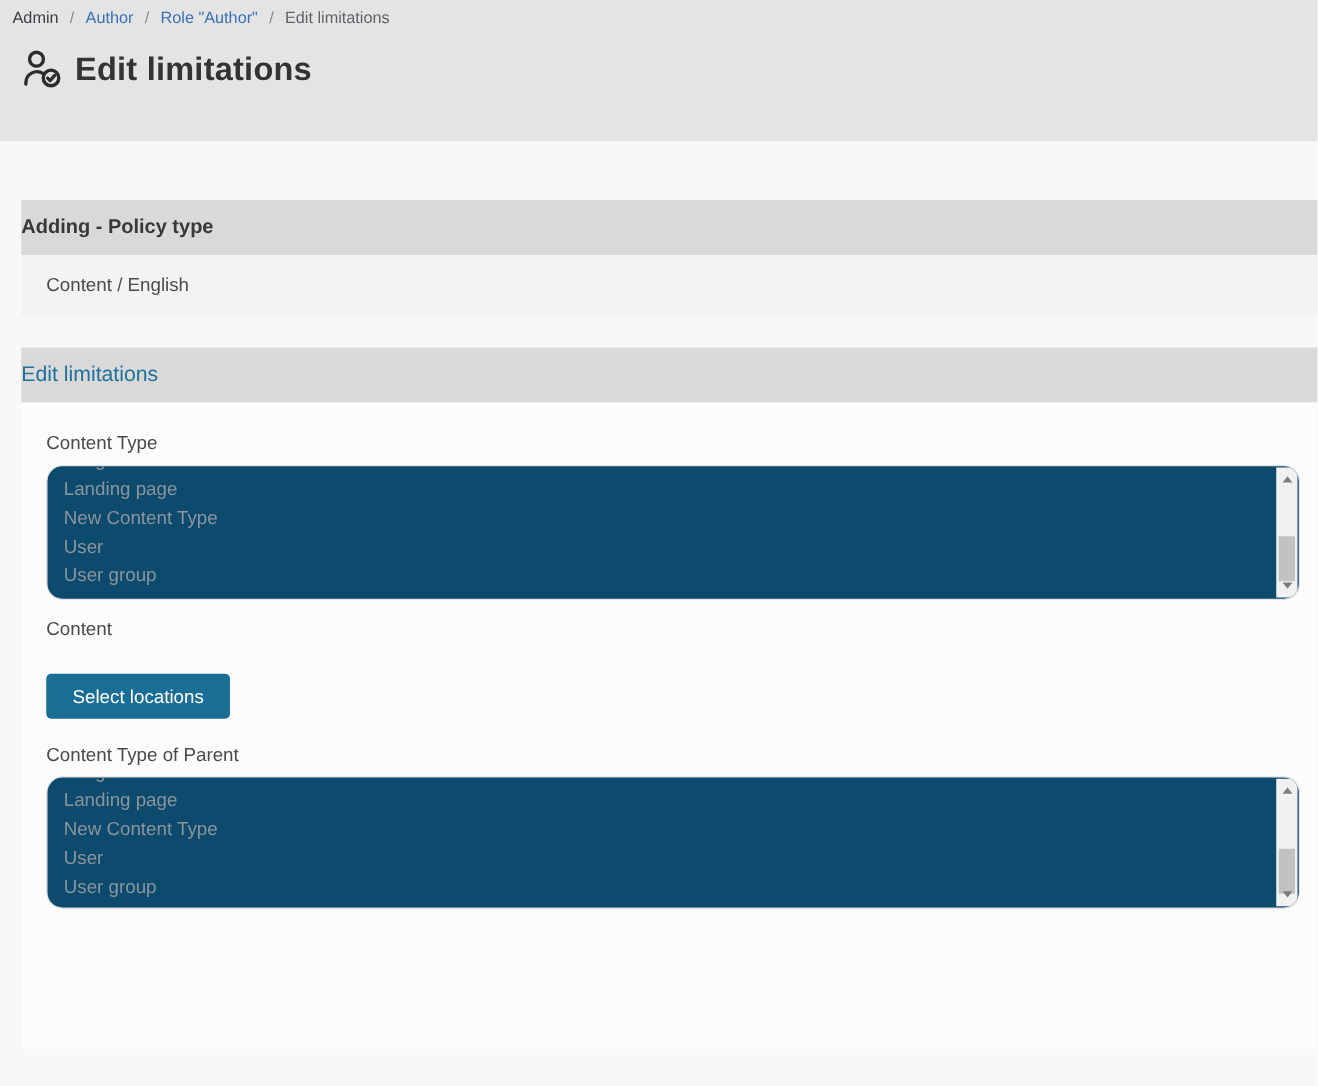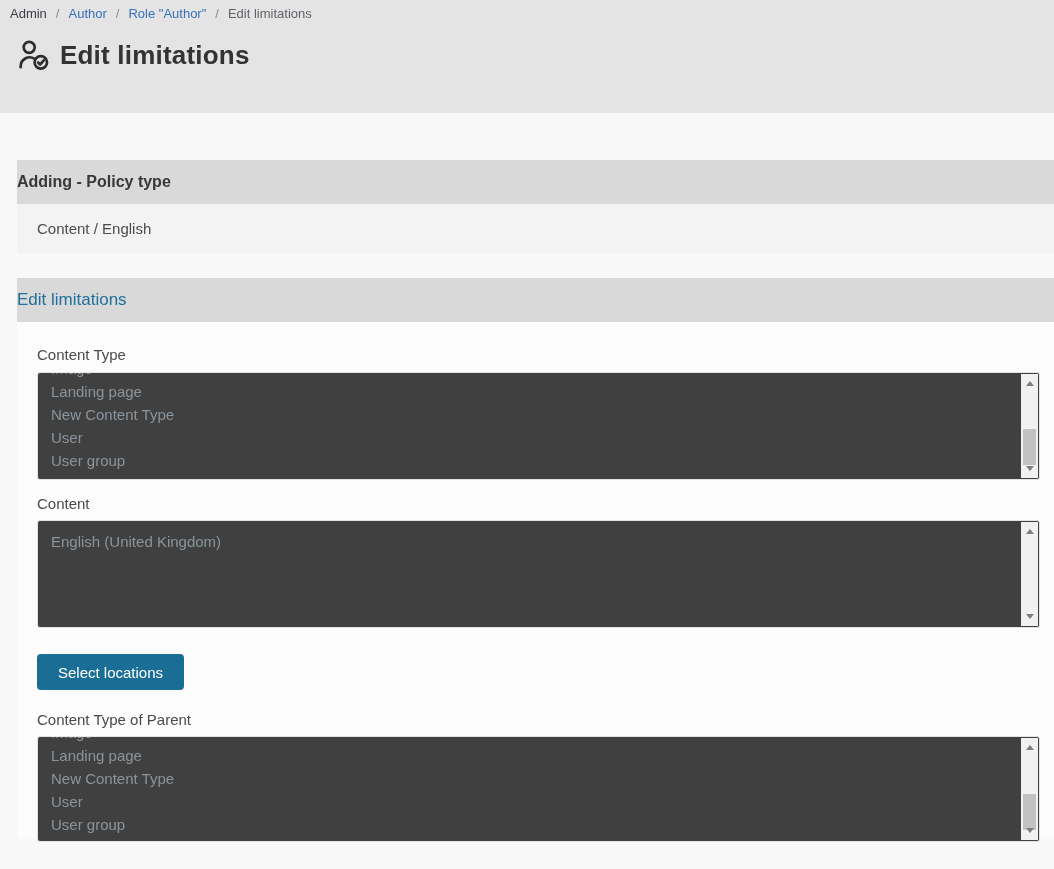--- a/index.html
+++ b/index.html
@@ -32,21 +32,21 @@
   .sec-header{height:44px;background:#d9d9d9;display:flex;align-items:center;}
   .sec-title-bold{font-size:16px;font-weight:bold;color:#383838;}
   .sec-title-teal{font-size:17px;color:var(--section-title);}
   .policy-body{height:49px;background:#f3f3f3;display:flex;align-items:center;padding-left:20px;font-size:15px;color:#4c4c4c;}
   .section-limitations{margin-top:25px;}
   .limitations-body{background:#fcfcfc;height:517px;padding:24px 14px 0 20px;}
 
   
   .field-label{font-size:15px;line-height:18px;color:#4a4a4a;}
   .select-list{
-    position:relative;background:#404040;border:1px solid #e3e3e3;border-radius:3px;
+    position:relative;background:#0c4a6e;border:1px solid #e3e3e3;border-radius:13px;
     overflow:hidden;margin-top:8px;
   }
   .select-viewport{overflow:hidden;height:100%;padding:0 20px 0 0;}
   .opts-inner{padding-top:2px;}
   .scrolled .opts-inner{margin-top:-18px;}
   .plain .opts-inner{padding-top:9px;}
   .opt{font-size:15px;line-height:23px;padding-left:13px;color:#8b949b;white-space:nowrap;cursor:default;}
   .h108{height:108px;}
   .h106{height:106px;}
   .mt7{margin-top:7px;}
@@ -127,33 +127,20 @@
       </div>
       <div class="sbar">
         <div class="sbar-arrow sbar-up"></div>
         <div class="sbar-thumb thumb-a"></div>
         <div class="sbar-arrow sbar-down"></div>
       </div>
     </div>
 
     
     <div class="field-label lbl-mt15">Content</div>
-    <div class="select-list plain h108 mt7">
-      <div class="select-viewport">
-        <div class="opts-inner">
-          <div>
-              <div class="opt">English (United Kingdom)</div>
-            </div>
-        </div>
-      </div>
-      <div class="sbar">
-        <div class="sbar-arrow sbar-up"></div>
-        <div class="sbar-arrow sbar-down"></div>
-      </div>
-    </div>
 
     
     <button class="btn-primary">Select locations</button>
 
     
     <div class="field-label lbl-mt21">Content Type of Parent</div>
     <div class="select-list scrolled h106 mt7">
       <div class="select-viewport">
         <div class="opts-inner">
           <div class="opt">Image</div>

